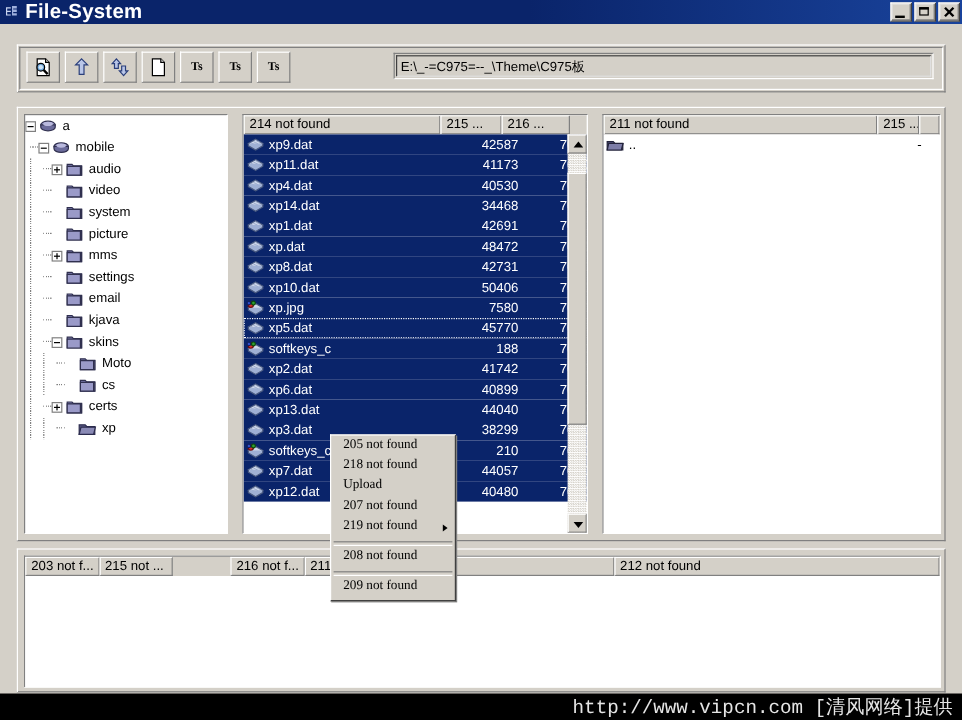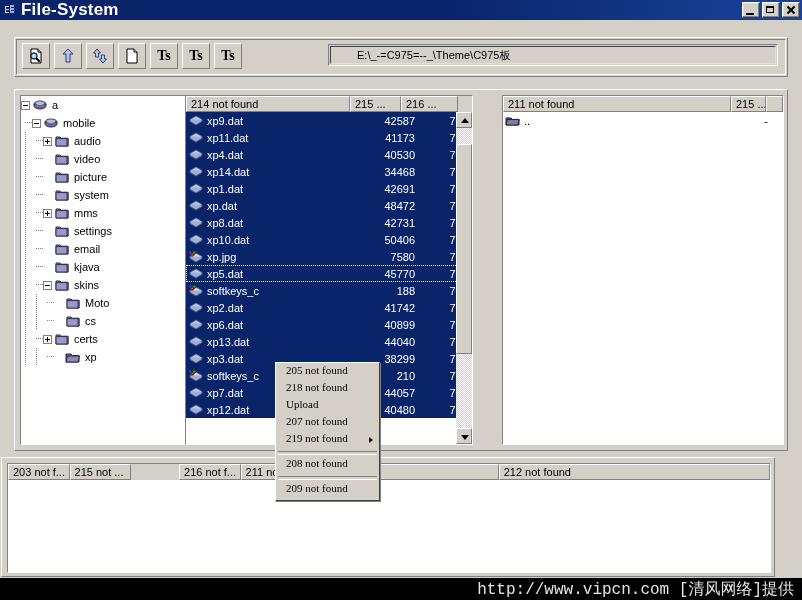--- a/index.html
+++ b/index.html
@@ -29,29 +29,29 @@
   
   #toolpanel{position:absolute;left:14px;top:16px;width:774px;height:40px;
              background:#d4d0c8;border:1px solid;border-color:#ffffff #808080 #808080 #ffffff;box-sizing:border-box;}
   #toolpanel .inner{position:absolute;left:1px;top:1px;right:1px;bottom:1px;
              border:1px solid;border-color:#808080 #ffffff #ffffff #808080;box-sizing:border-box;}
   #tbbtns{position:absolute;left:7px;top:5px;display:flex;gap:4px;}
   .tbtn{width:28px;height:26px;background:#d4d0c8;border:1px solid;
         border-color:#ffffff #808080 #808080 #ffffff;box-sizing:border-box;
         display:flex;align-items:center;justify-content:center;position:relative;}
   .tbtn svg{display:block;}
-  .tbtn .glyph{font-family:"Liberation Serif",serif;font-size:14px;font-weight:bold;color:#000;line-height:1;}
+  .tbtn .glyph{font-family:"Liberation Serif",serif;font-size:10px;font-weight:bold;color:#000;line-height:1;}
 
   #pathbox{position:absolute;left:313px;top:6px;width:450px;height:22px;background:#d4d0c8;
            border:1px solid;border-color:#808080 #ffffff #ffffff #808080;box-sizing:border-box;}
   #pathbox .pin{position:absolute;left:1px;top:1px;right:1px;bottom:1px;background:#d4d0c8;
            border:1px solid;border-color:#404040 #dfdfdf #dfdfdf #404040;box-sizing:border-box;
            display:flex;align-items:center;padding-left:3px;}
   #pathtext{font-size:11px;color:#000;white-space:nowrap;overflow:hidden;
-            font-family:"Liberation Sans",sans-serif;margin-left:23px;}
+            font-family:"Liberation Sans",sans-serif;}
 
   
   #midwrap{position:absolute;left:14px;top:68px;width:774px;height:362px;
            background:#d4d0c8;border:1px solid;border-color:#ffffff #808080 #808080 #ffffff;box-sizing:border-box;}
 
   
   #tree{position:absolute;left:5px;top:5px;width:170px;height:350px;background:#fff;
         border:1px solid;border-color:#808080 #ffffff #ffffff #808080;box-sizing:border-box;overflow:hidden;}
   .tnode{position:relative;height:18px;display:flex;align-items:center;font-size:11px;color:#000;
          white-space:nowrap;font-family:"Liberation Sans",sans-serif;}
@@ -65,21 +65,21 @@
        background:repeating-linear-gradient(90deg,#808080 0 1px,transparent 1px 2px);}
   .vline{width:11px;flex:0 0 11px;height:18px;position:relative;}
   .vline:before{content:"";position:absolute;left:4px;top:0;width:1px;height:18px;
        background:repeating-linear-gradient(180deg,#808080 0 1px,transparent 1px 2px);}
   .ic{width:16px;height:14px;flex:0 0 16px;margin-right:3px;position:relative;}
   .tlabel{padding-left:1px;}
 
   
   .listpane{position:absolute;background:#fff;border:1px solid;
             border-color:#808080 #ffffff #ffffff #808080;box-sizing:border-box;overflow:hidden;}
-  #list1{left:170px;top:5px;width:288px;height:350px;}
+  #list1{left:187px;top:5px;width:288px;height:350px;}
   #list2{left:487px;top:5px;width:282px;height:350px;}
   .hdrrow{position:absolute;left:0;top:0;right:0;height:16px;background:#d4d0c8;display:flex;}
   .hcell{height:16px;background:#d4d0c8;border:1px solid;
          border-color:#ffffff #808080 #808080 #ffffff;box-sizing:border-box;
          font-size:11px;color:#000;display:flex;align-items:center;padding-left:4px;
          white-space:nowrap;overflow:hidden;font-family:"Liberation Sans",sans-serif;}
   .rows{position:absolute;left:0;top:16px;right:0;bottom:0;background:#fff;}
   .frow{height:17px;display:flex;align-items:center;font-size:11px;position:relative;
         font-family:"Liberation Sans",sans-serif;}
   .frow.sel{background:#0a246a;color:#fff;}
@@ -105,21 +105,21 @@
   #ctxmenu{position:absolute;left:260px;top:272px;width:105px;background:#d4d0c8;
            border:1px solid;border-color:#ffffff #404040 #404040 #ffffff;
            box-shadow:1px 1px 0 #808080;box-sizing:border-box;z-index:40;padding:1px 0;}
   .mi{height:17px;display:flex;align-items:flex-start;font-size:11px;color:#000;padding-left:10px;
       position:relative;white-space:nowrap;font-family:Liberation Serif, serif;}
   .msep{height:2px;margin:2px 2px;border-top:1px solid #808080;border-bottom:1px solid #ffffff;}
   .sub{position:absolute;right:6px;top:5px;width:0;height:0;border-top:3.5px solid transparent;
        border-bottom:3.5px solid transparent;border-left:4px solid #000;}
 
   
-  #botwrap{position:absolute;left:1px;top:436px;width:774px;height:120px;background:#d4d0c8;
+  #botwrap{position:absolute;left:14px;top:436px;width:774px;height:120px;background:#d4d0c8;
            border:1px solid;border-color:#ffffff #808080 #808080 #ffffff;box-sizing:border-box;}
   #botlist{position:absolute;left:5px;top:5px;width:764px;height:110px;background:#fff;
            border:1px solid;border-color:#808080 #ffffff #ffffff #808080;box-sizing:border-box;overflow:hidden;}
 
   
   #wm{position:absolute;left:0;top:578px;width:802px;height:22px;background:#000;
       display:flex;align-items:center;justify-content:flex-end;padding-right:8px;box-sizing:border-box;}
   #wmtext{color:#e5e5e5;font-size:16px;font-family:"Liberation Mono",monospace;white-space:nowrap;}
 </style>
 </head>
@@ -251,32 +251,32 @@
           </div>
           <div class="tnode">
             <span class="vline"></span>
             <span class="dots"></span>
             <span class="expspace"></span>
             <span class="ic"><svg width="16" height="14" viewBox="0 0 16 14">
                 <path d="M2 3h4l1.2 1.2H14V12H2z" fill="#7a7aae" stroke="#30304f"></path>
                 <path d="M2 4.6h12V12H2z" fill="#9a9ac8" stroke="#30304f"></path>
                 <path d="M13 4.6v7.4" stroke="#30304f"></path>
               </svg></span>
+            <span class="tlabel">system</span>
+          </div>
+          <div class="tnode">
+            <span class="vline"></span>
+            <span class="dots"></span>
+            <span class="expspace"></span>
+            <span class="ic"><svg width="16" height="14" viewBox="0 0 16 14">
+                <path d="M2 3h4l1.2 1.2H14V12H2z" fill="#7a7aae" stroke="#30304f"></path>
+                <path d="M2 4.6h12V12H2z" fill="#9a9ac8" stroke="#30304f"></path>
+                <path d="M13 4.6v7.4" stroke="#30304f"></path>
+              </svg></span>
             <span class="tlabel">picture</span>
-          </div>
-          <div class="tnode">
-            <span class="vline"></span>
-            <span class="dots"></span>
-            <span class="expspace"></span>
-            <span class="ic"><svg width="16" height="14" viewBox="0 0 16 14">
-                <path d="M2 3h4l1.2 1.2H14V12H2z" fill="#7a7aae" stroke="#30304f"></path>
-                <path d="M2 4.6h12V12H2z" fill="#9a9ac8" stroke="#30304f"></path>
-                <path d="M13 4.6v7.4" stroke="#30304f"></path>
-              </svg></span>
-            <span class="tlabel">system</span>
           </div>
           <div class="tnode">
             <span class="vline"></span>
             <span class="dots"></span>
             <span class="exp plus"></span>
             <span class="ic"><svg width="16" height="14" viewBox="0 0 16 14">
                 <path d="M2 3h4l1.2 1.2H14V12H2z" fill="#7a7aae" stroke="#30304f"></path>
                 <path d="M2 4.6h12V12H2z" fill="#9a9ac8" stroke="#30304f"></path>
                 <path d="M13 4.6v7.4" stroke="#30304f"></path>
               </svg></span>

